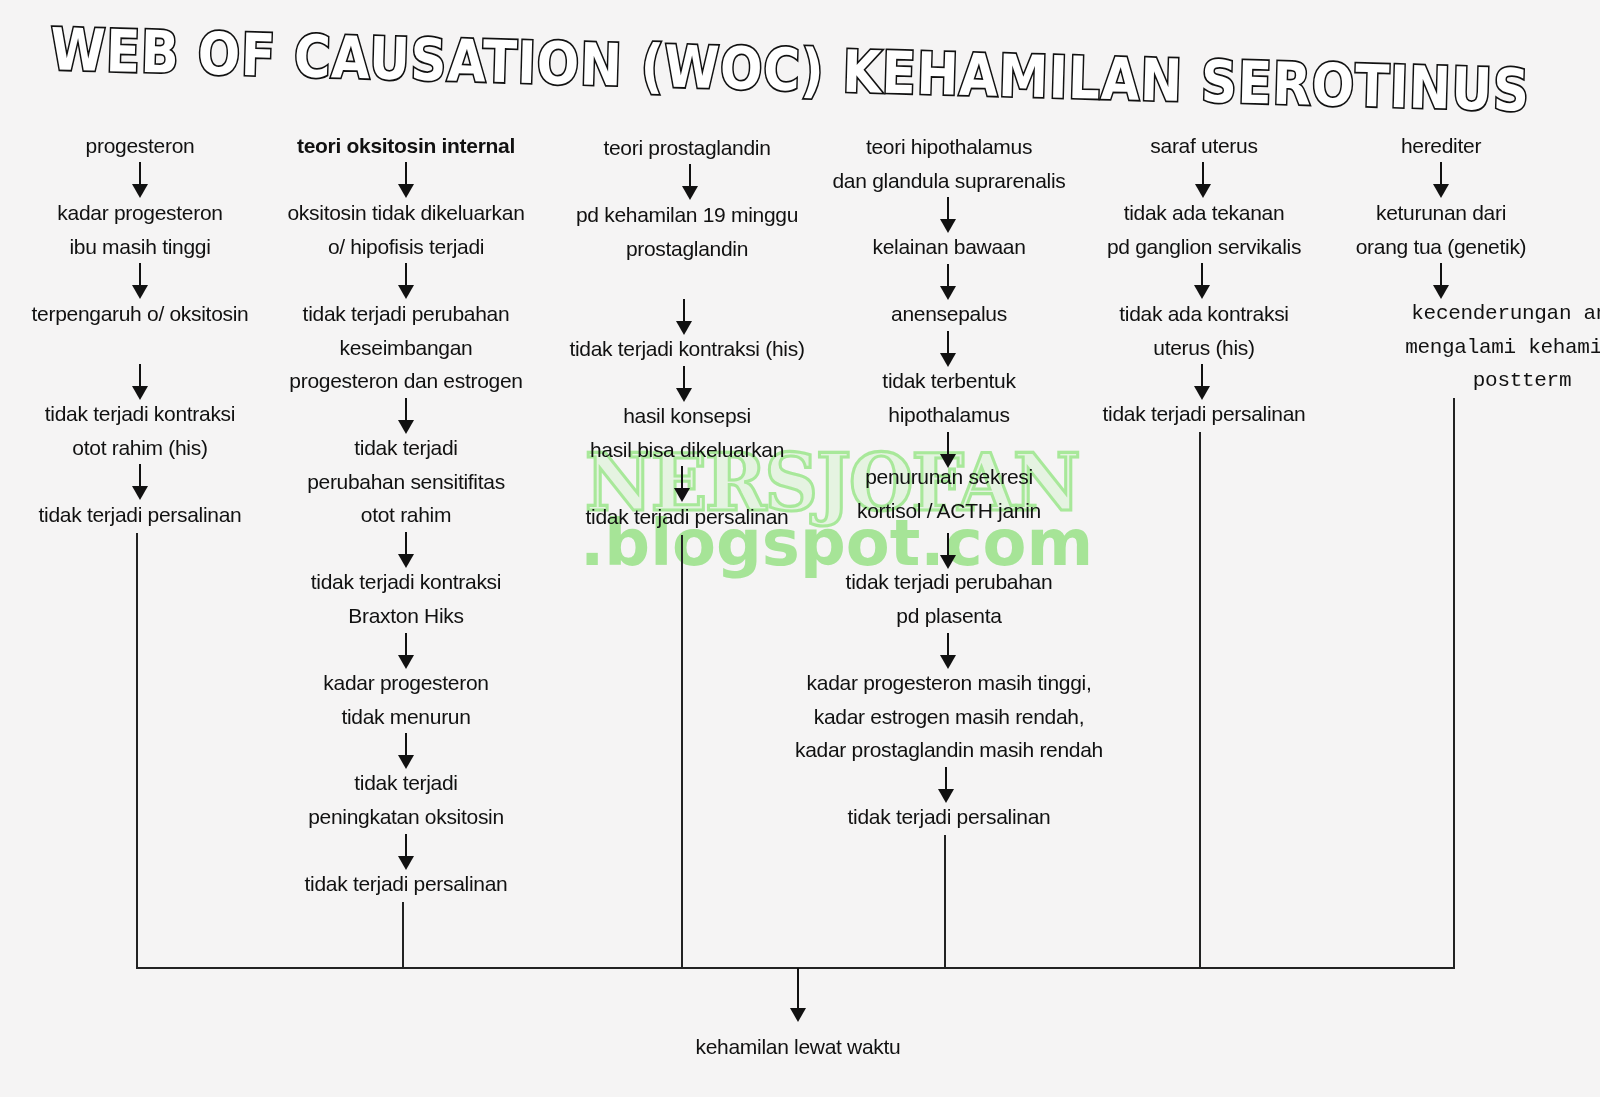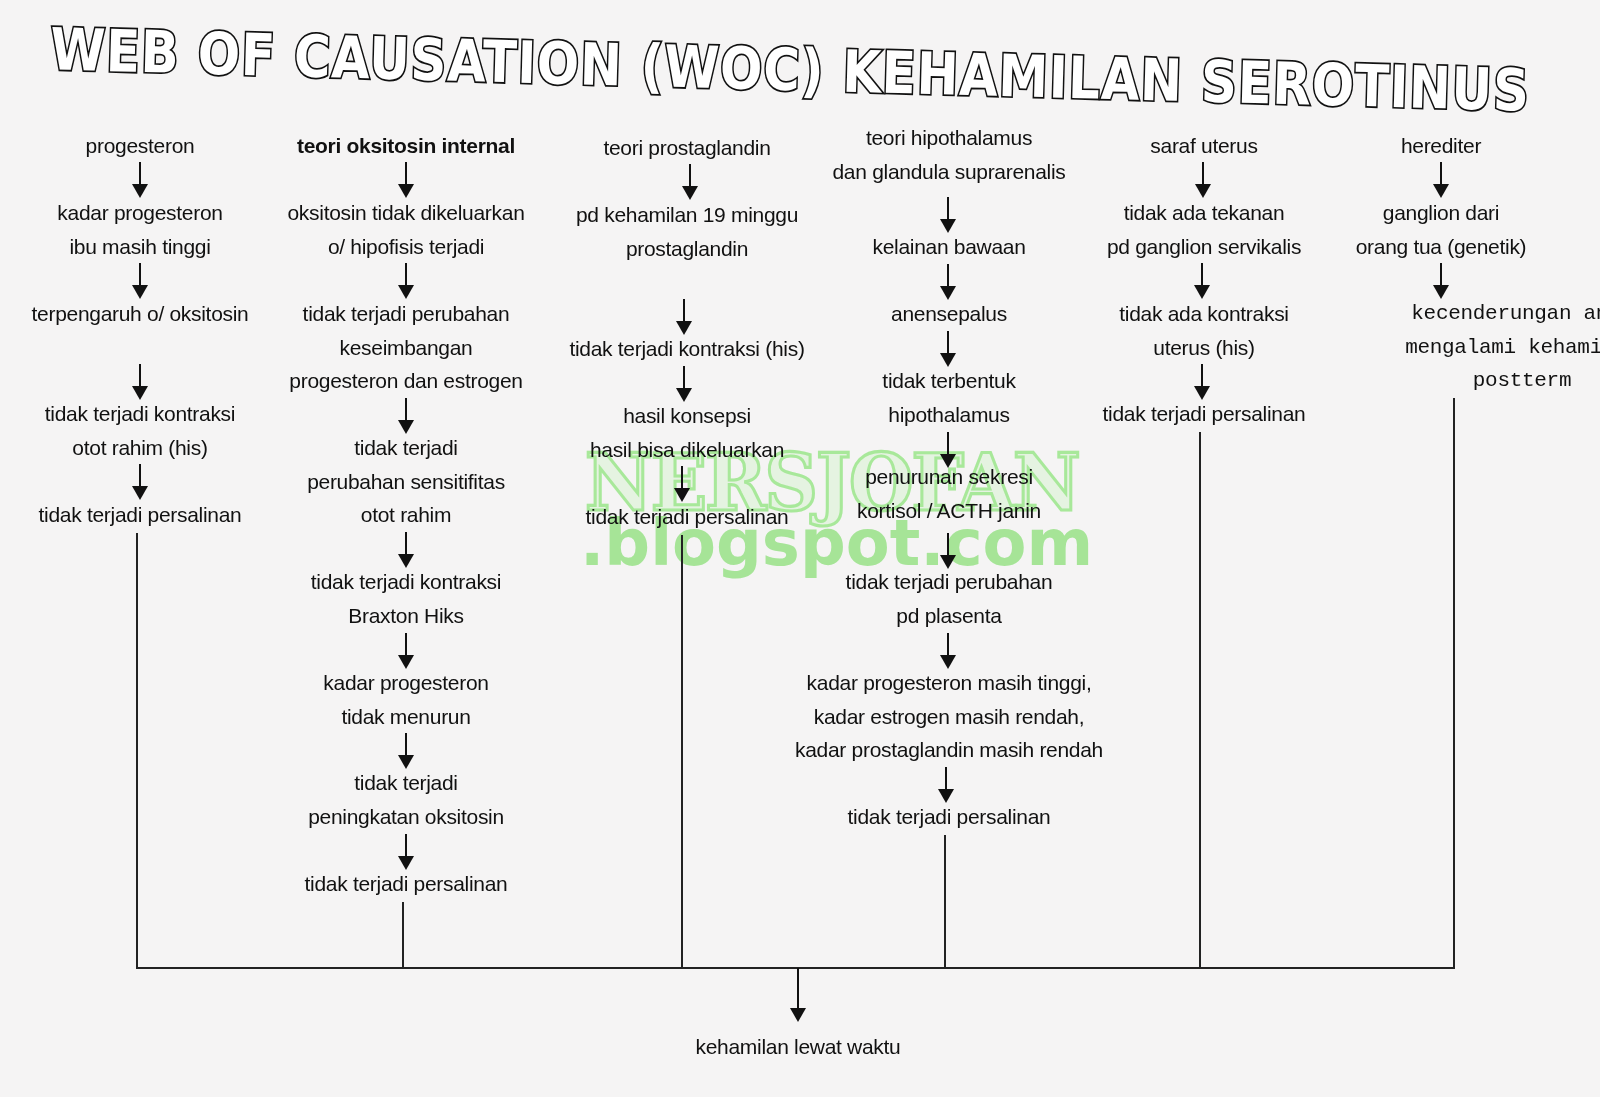--- a/index.html
+++ b/index.html
@@ -185,21 +185,21 @@
   </div>
   <div class="arrow" style="left:682px; top:466px;">
       <div class="shaft" style="height:24px"></div>
       <div class="head" style="top:22px"></div>
     </div>
   <div class="node" style="left:687px; top:500px;">
     <span>tidak terjadi persalinan</span>
   </div>
   <div class="vline" style="left:681px; top:535px; height:434px;"></div>
 
-  <div class="node" style="left:949px; top:121px;">
+  <div class="node" style="left:949px; top:130px;">
     <span>teori hipothalamus</span>
     <span>dan glandula suprarenalis</span>
   </div>
   <div class="arrow" style="left:948px; top:197px;">
       <div class="shaft" style="height:24px"></div>
       <div class="head" style="top:22px"></div>
     </div>
   <div class="node" style="left:949px; top:230px;">
     <span>kelainan bawaan</span>
   </div>
@@ -281,21 +281,21 @@
   <div class="vline" style="left:1199px; top:432px; height:537px;"></div>
 
   <div class="node" style="left:1441px; top:129px;">
     <span>herediter</span>
   </div>
   <div class="arrow" style="left:1441px; top:162px;">
       <div class="shaft" style="height:24px"></div>
       <div class="head" style="top:22px"></div>
     </div>
   <div class="node" style="left:1441px; top:196px;">
-    <span>ganglion dari</span>
+    <span>keturunan dari</span>
     <span>orang tua (genetik)</span>
   </div>
   <div class="arrow" style="left:1441px; top:263px;">
       <div class="shaft" style="height:24px"></div>
       <div class="head" style="top:22px"></div>
     </div>
   <div class="node" style="left:1522px; top:297px;font-family:Liberation Mono, monospace;">
     <span>kecenderungan anak</span>
     <span>mengalami kehamilan</span>
     <span>postterm</span>

